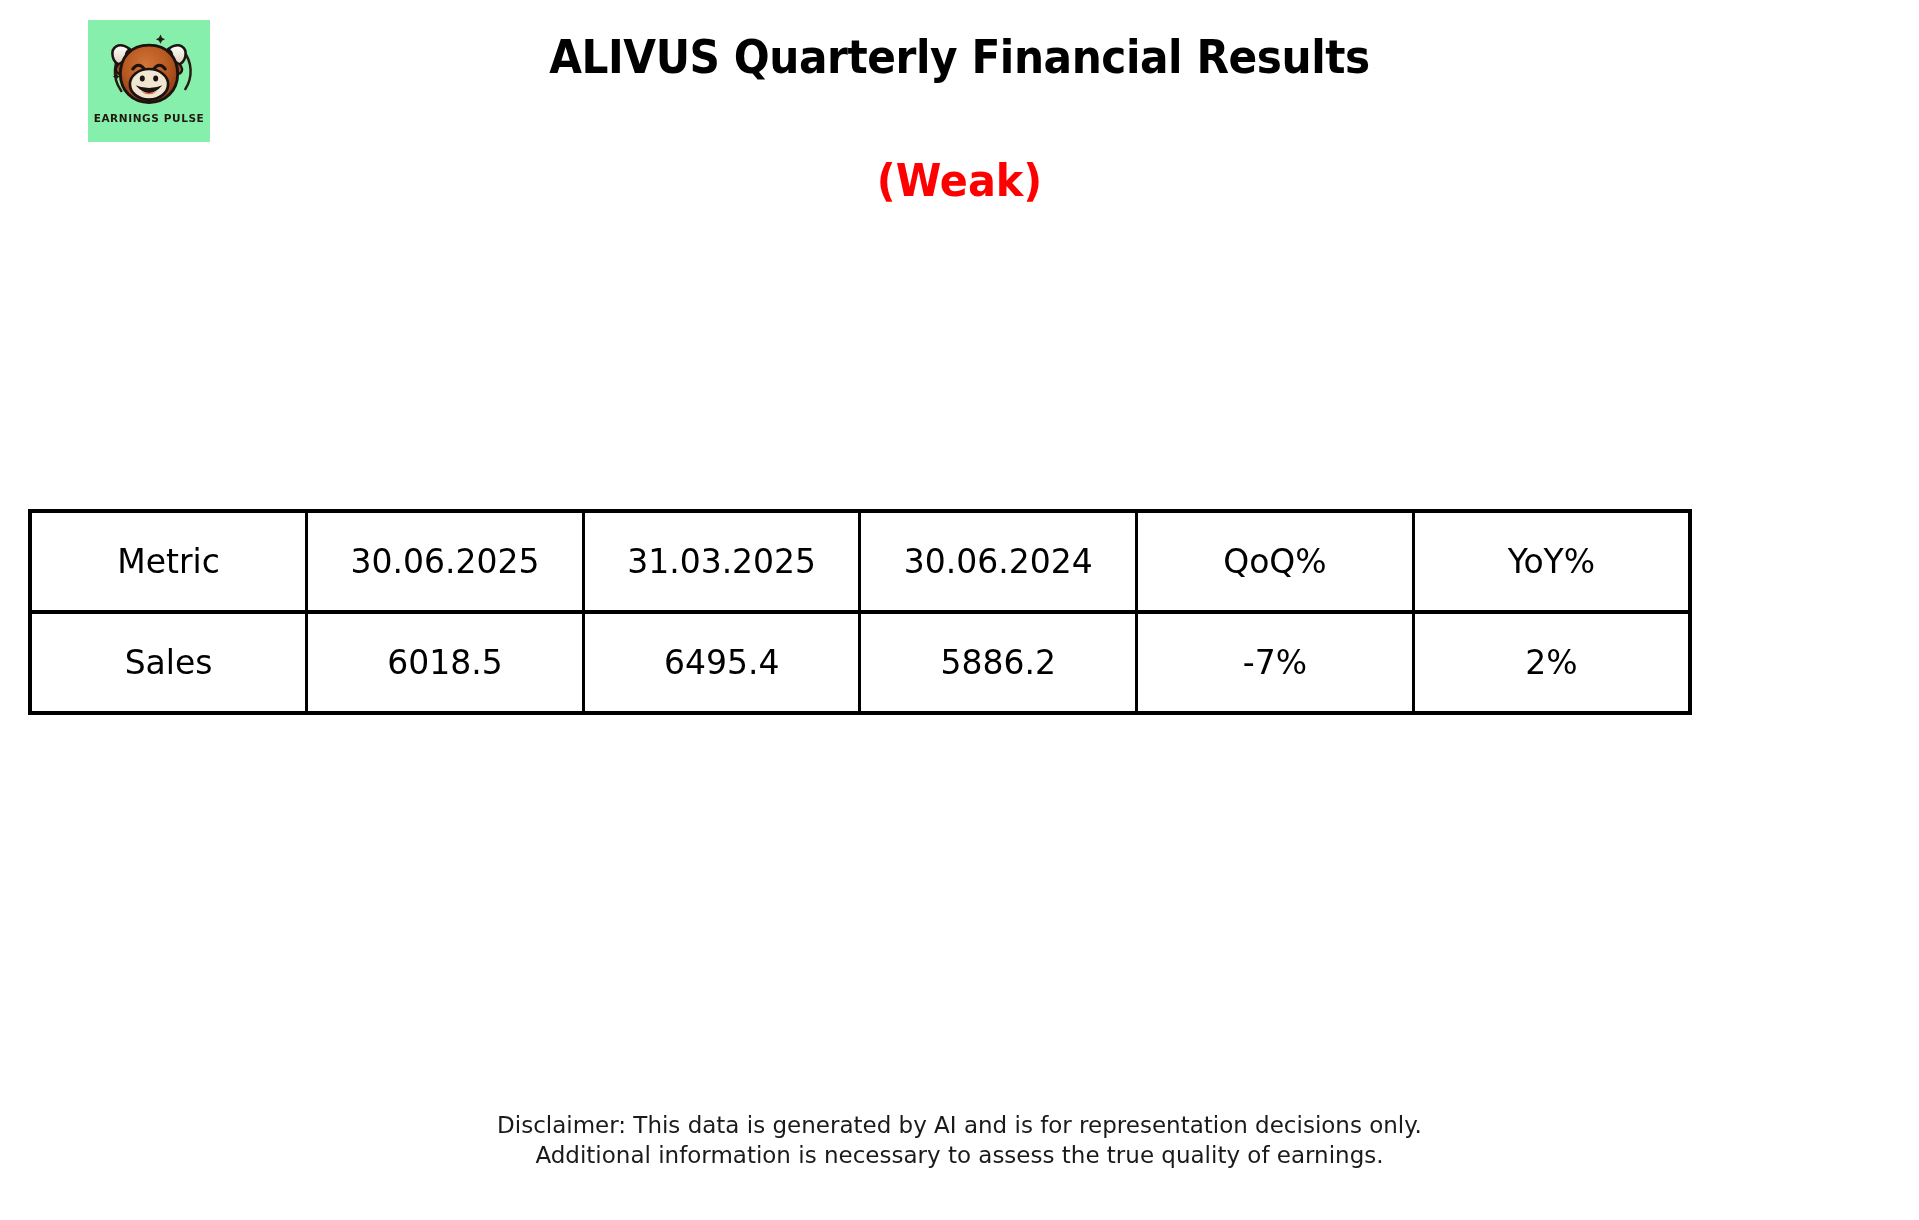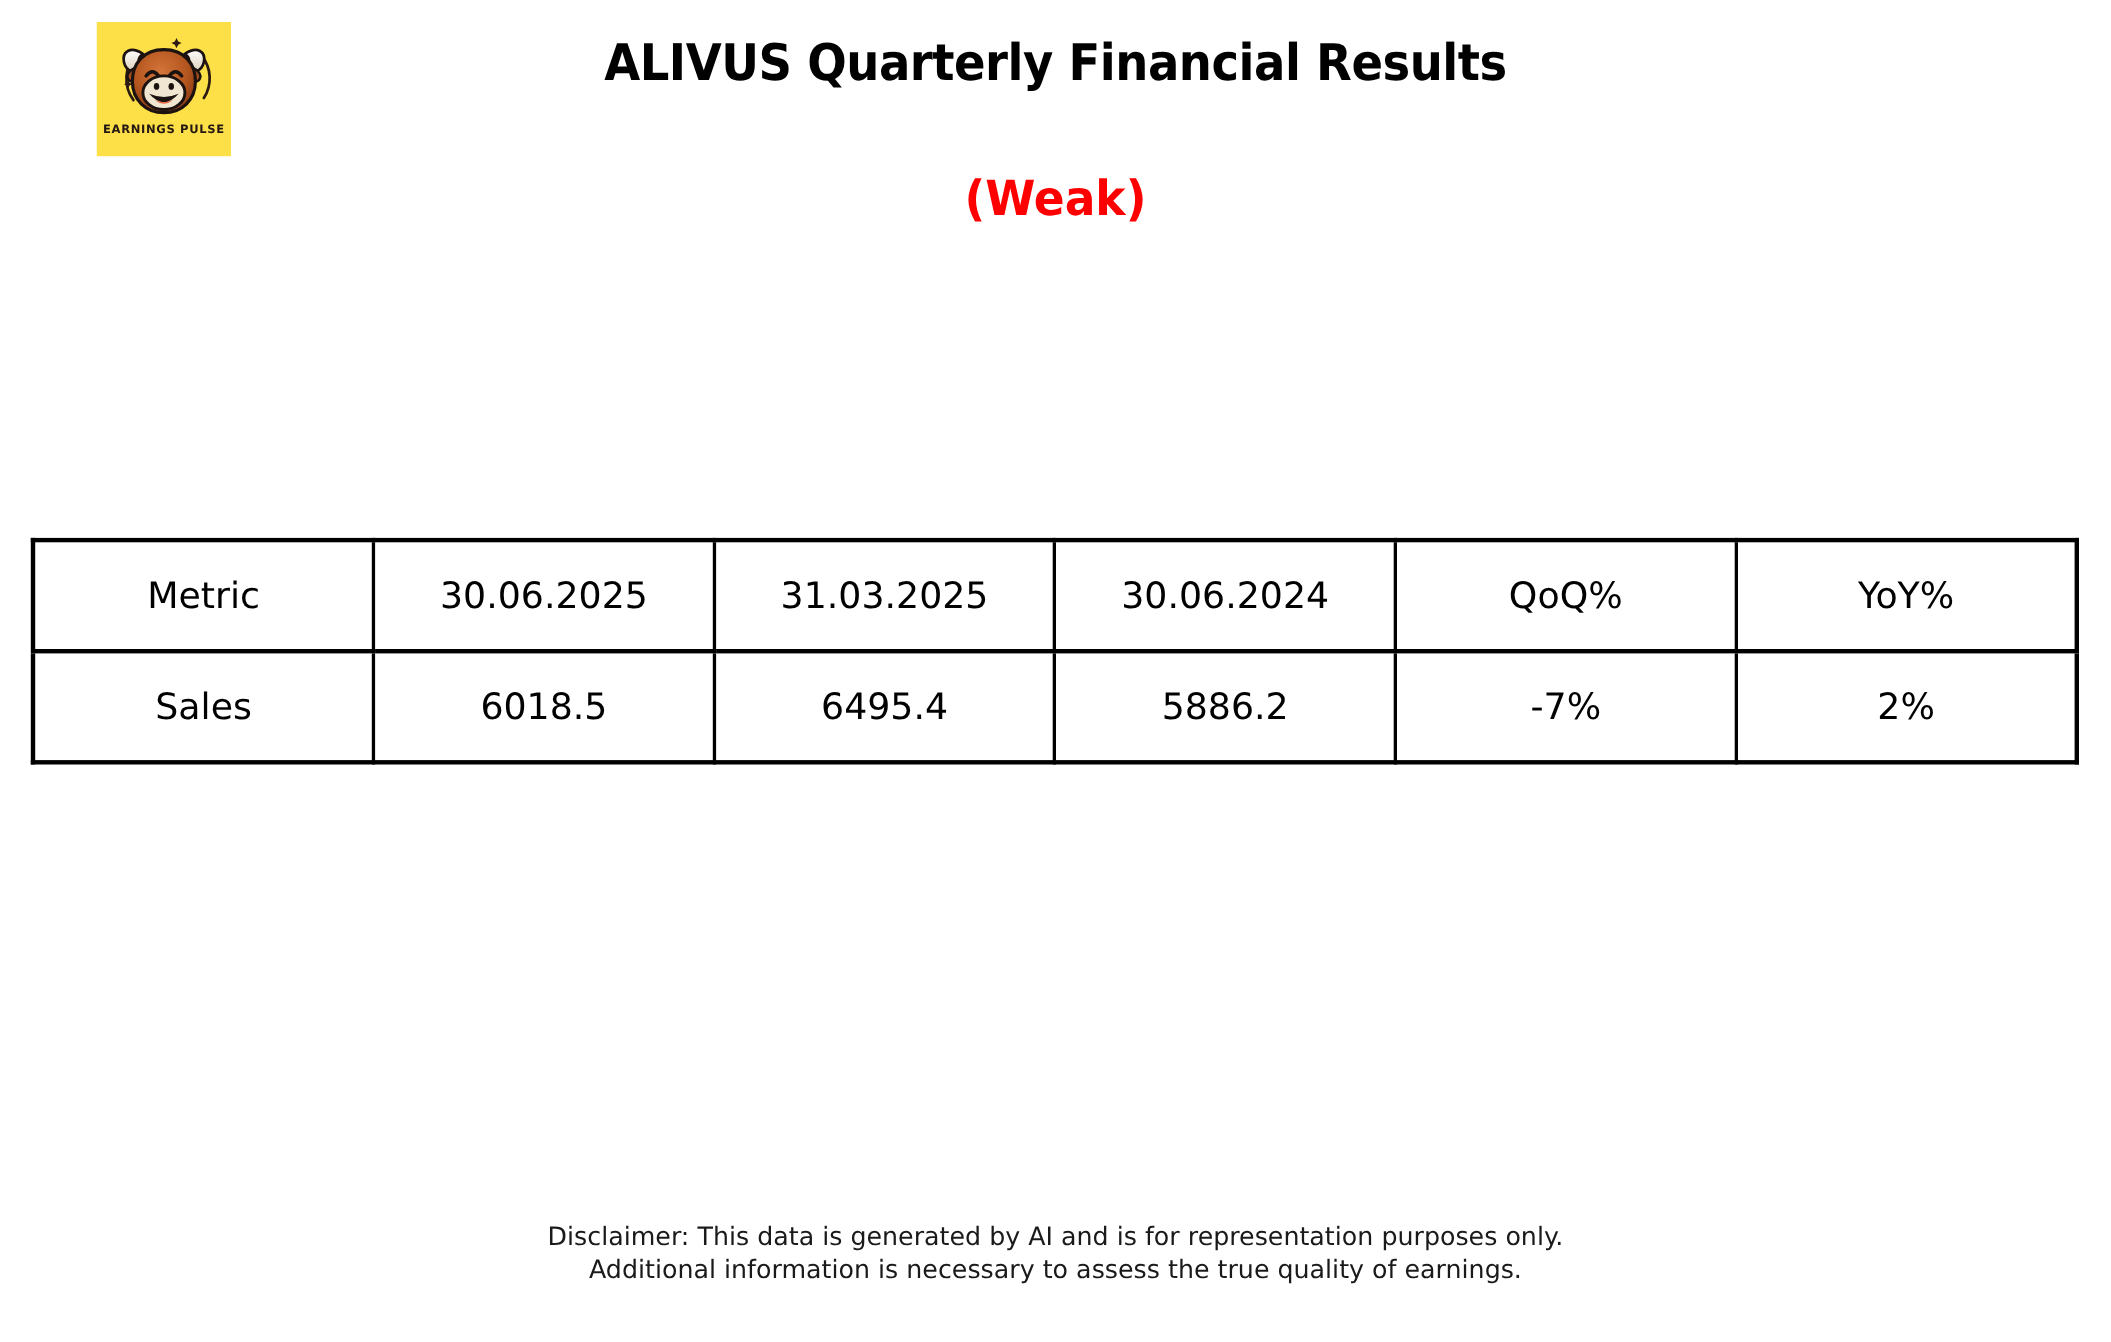--- a/index.html
+++ b/index.html
@@ -15,21 +15,21 @@
     overflow: hidden;
   }
 
   
   .logo-box {
     position: absolute;
     left: 88px;
     top: 20px;
     width: 122px;
     height: 122px;
-    background: #fde047;
+    background: #86efac;
     display: flex;
     flex-direction: column;
     align-items: center;
     justify-content: flex-start;
     box-sizing: border-box;
     padding-top: 6px;
   }
   .logo-mark {
     width: 96px;
     height: 86px;
@@ -69,22 +69,22 @@
     font-size: 44px;
     font-weight: bold;
     color: #ff0000;
     transform: scaleX(0.94);
   }
 
   
   .table-wrap {
     position: absolute;
     left: 28px;
-    top: 489px;
-    width: 1862px;
+    top: 509px;
+    width: 1664px;
   }
   table.fin {
     border-collapse: collapse;
     width: 100%;
     table-layout: fixed;
     border: 4px solid #000000;
   }
   table.fin td {
     border-right: 3px solid #000000;
     border-bottom: 4px solid #000000;
@@ -186,15 +186,15 @@
         <td>6495.4</td>
         <td>5886.2</td>
         <td class="neg">-7%</td>
         <td class="pos">2%</td>
       </tr>
     </tbody>
   </table>
 </div>
 
 <div class="disclaimer">
-  <div>Disclaimer: This data is generated by AI and is for representation purposes only.</div>
+  <div>Disclaimer: This data is generated by AI and is for representation decisions only.</div>
   <div>Additional information is necessary to assess the true quality of earnings.</div>
 </div>
 
 </body></html>

